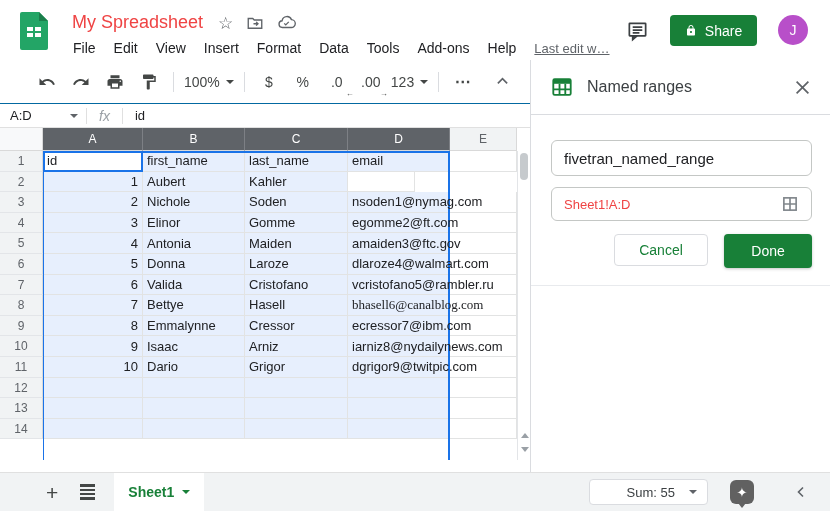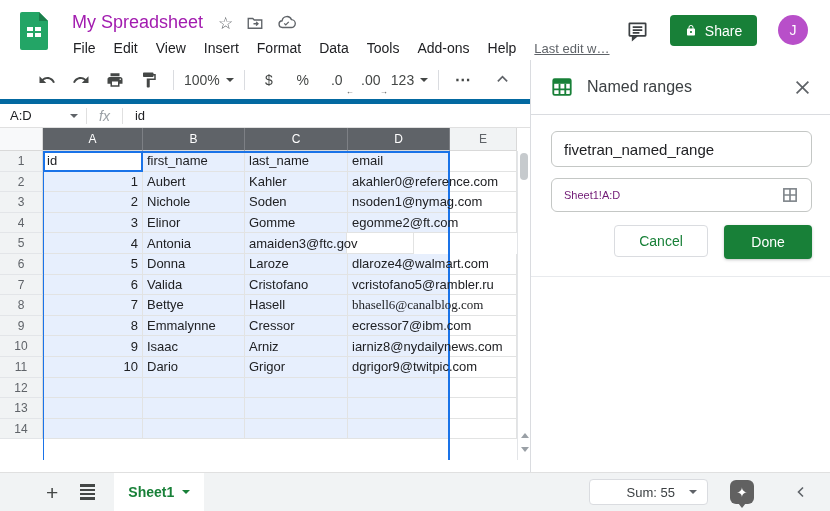--- a/index.html
+++ b/index.html
@@ -2,37 +2,37 @@
 <html style="--accent-green: #188038; --logo-green: #23a566; --logo-fold-green: #1b7e4b; --selection-blue: #1a73e8; --selection-tint: #e7effd; --header-dark: #5f6368; --avatar-purple: #b84fc9;"><head>
 <meta charset="utf-8">
 <style>
   * { margin:0; padding:0; box-sizing:border-box; }
   html,body { width:830px; height:511px; overflow:hidden; background:#fff;
     font-family:"Liberation Sans", sans-serif; color:#202124; position:relative; }
 
   
   .topbar { position:absolute; left:0; top:0; width:830px; height:60px; background:#fff; }
   .logo { position:absolute; left:20px; top:12px; }
-  .doc-title { position:absolute; left:72px; top:12px; font-size:18px; color:#a21caf;text-align:right; }
+  .doc-title { position:absolute; left:72px; top:12px; font-size:18px; color:#ef4444;text-align:right; }
   .title-icons { position:absolute; left:218px; top:14px; display:flex; align-items:center; gap:13px; }
   .star-glyph { font-size:17px; color:#5f6368; line-height:1; }
   .menubar { position:absolute; left:64px; top:37px; display:flex; align-items:center; height:22px; }
   .menu-item { font-size:14px; color:#202124; padding:0 9px; cursor:default; }
   .last-edit { font-size:13px; color:#5f6368; text-decoration:underline; margin-left:9px; white-space:nowrap; }
   .comment-btn { position:absolute; left:626px; top:19px; }
   .share-btn { position:absolute; left:670px; top:15px; width:87px; height:31px;
     background:var(--accent-green); border:none; border-radius:4px; display:flex;
     align-items:center; justify-content:center; gap:8px; color:#fff; font-size:14px; font-weight:500; }
   .avatar { position:absolute; left:778px; top:15px; width:30px; height:30px; border-radius:50%;
     background:var(--avatar-purple); color:#fff; font-size:14px; display:flex;
     align-items:center; justify-content:center; }
 
   
   .toolbar { position:absolute; left:0; top:60px; width:530px; height:44px; background:#fff;
-    display:flex; align-items:center; padding-left:30px; border-bottom:5px solid #0369a1; }
+    display:flex; align-items:center; padding-left:30px; border-bottom:1px solid #0369a1; }
   .tb-btn { height:28px; min-width:28px; display:flex; align-items:center; justify-content:center;
     color:#444746; margin:0 3px; border-radius:4px; font-size:13px; position:relative; }
   .tb-sep { width:1px; height:20px; background:#dadce0; margin:0 7px; }
   .tb-text { font-size:14px; color:#444746; }
   .dec-arrow { position:absolute; bottom:-2px; right:-3px; font-size:8px; color:#444746; }
   .caret { width:0; height:0; border-left:4px solid transparent; border-right:4px solid transparent;
     border-top:4px solid #444746; display:inline-block; margin-left:6px; }
   .tb-more { font-size:16px; letter-spacing:1px; font-weight:700; }
   .tb-spacer { flex:1; }
   .collapse-btn { margin-right:14px; }
@@ -83,22 +83,22 @@
 
   
   .panel { position:absolute; left:530px; top:60px; width:300px; height:412px; background:#fff;
     border-left:1px solid #dadce0; }
   .panel-header { height:55px; display:flex; align-items:center; padding:0 20px;
     border-bottom:1px solid #dadce0; }
   .panel-title { font-size:16px; color:#3c4043; margin-left:14px; }
   .panel-close { margin-left:auto; display:flex; }
   .inp { margin:0 18px 0 20px; height:36px; border:1px solid #c4c7c5; border-radius:6px;
     display:flex; align-items:center; padding:0 12px; font-size:15px; color:#202124; }
-  .inp-name { margin-top:16px; }
-  .inp-range { margin-top:11px; height:34px; font-size:11px; color:#701a75; }
+  .inp-name { margin-top:25px; }
+  .inp-range { margin-top:11px; height:34px; font-size:13px; color:#ef4444; }
   .inp-range .grid-pick { margin-left:auto; display:flex; }
   .panel-btns { display:flex; justify-content:flex-end; gap:16px; padding-right:18px; margin-top:13px; }
   .btn-cancel { width:94px; height:32px; background:#fff; border:1px solid #dadce0; border-radius:4px;
     color:var(--accent-green); font-size:14px; font-weight:500; }
   .btn-done { width:88px; height:34px; background:var(--accent-green); border:none; border-radius:4px;
     color:#fff; font-size:14px; font-weight:500; box-shadow:0 1px 3px rgba(60,64,67,.3); }
   .panel-divider { margin-top:17px; border-bottom:1px solid #e8eaed; }
 
   
   .footer { position:absolute; left:0; top:472px; width:830px; height:39px; background:#f1f3f4;
@@ -281,23 +281,20 @@
         <div class="row-h">2</div>
         <div class="cell tint num" style="width: 100px;">
           <span class="cv">1</span>
         </div>
         <div class="cell tint" style="width: 102px; align-items: center;">
           <span class="cv">Aubert</span>
         </div>
         <div class="cell tint" style="width: 103px;">
           <span class="cv">Kahler</span>
         </div>
-        <div class="cell tint" style="width: 102px;">
-          <span class="cv">akahler0@reference.com</span>
-        </div>
         <div class="cell" style="width: 67px;"></div>
       </div>
       <div class="grow">
         <div class="row-h">3</div>
         <div class="cell tint num" style="width: 100px;">
           <span class="cv">2</span>
         </div>
         <div class="cell tint" style="width: 102px;">
           <span class="cv">Nichole</span>
         </div>
@@ -325,20 +322,23 @@
         </div>
         <div class="cell" style="width: 67px;"></div>
       </div>
       <div class="grow">
         <div class="row-h">5</div>
         <div class="cell tint num" style="width: 100px;">
           <span class="cv">4</span>
         </div>
         <div class="cell tint" style="width: 102px;">
           <span class="cv">Antonia</span>
+        </div>
+        <div class="cell tint" style="width: 103px;">
+          <span class="cv">Maiden</span>
         </div>
         <div class="cell tint" style="width: 102px;">
           <span class="cv">amaiden3@ftc.gov</span>
         </div>
         <div class="cell" style="width: 67px;"></div>
       </div>
       <div class="grow">
         <div class="row-h">6</div>
         <div class="cell tint num" style="width: 100px;">
           <span class="cv">5</span>

